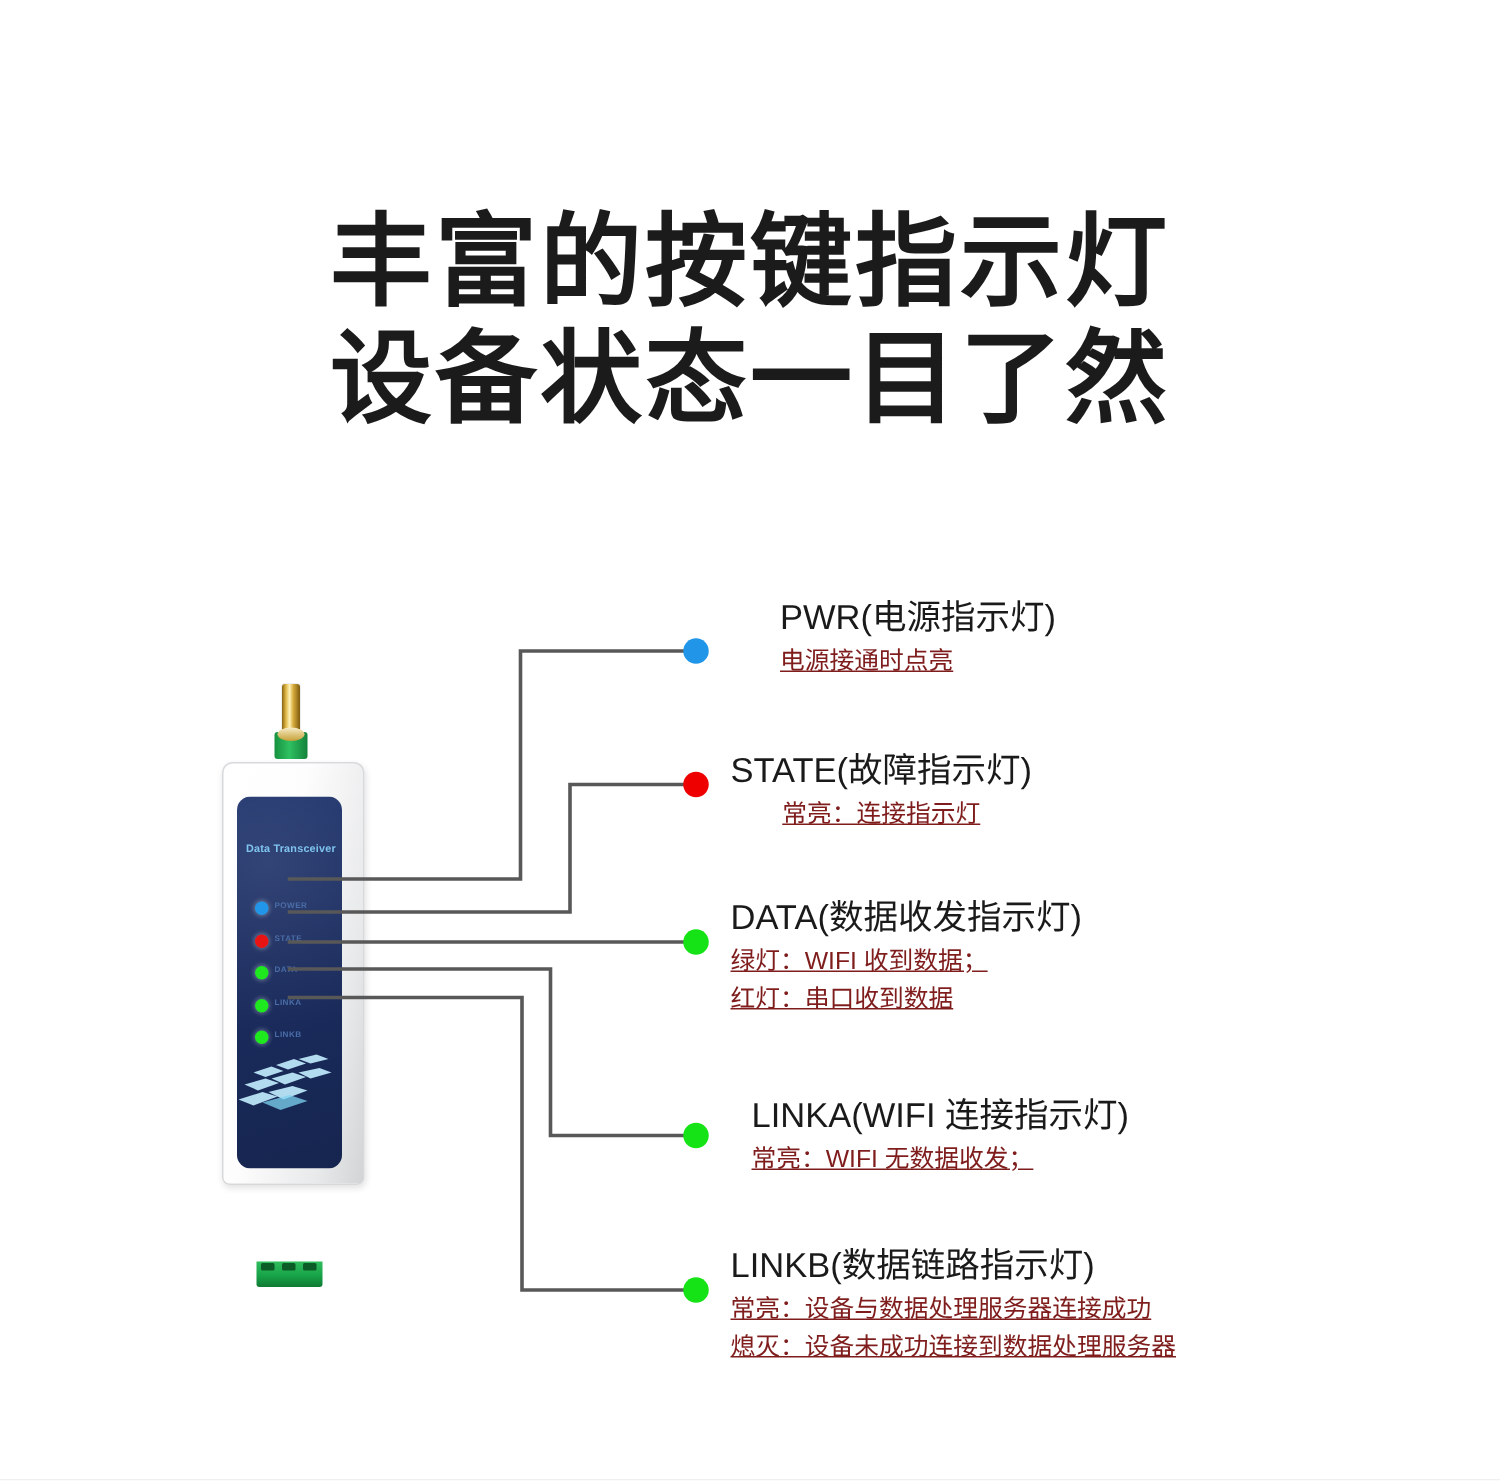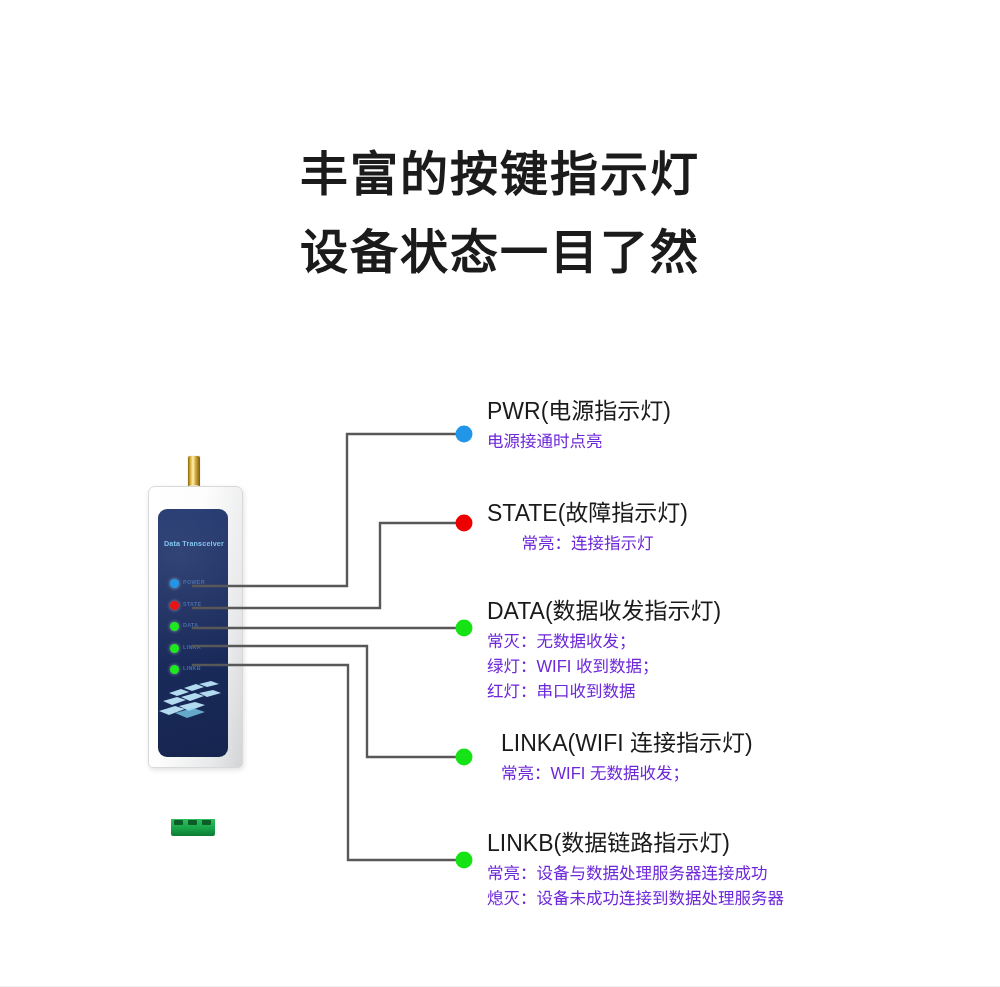--- a/index.html
+++ b/index.html
@@ -24,21 +24,21 @@
 
   
   .heading {
     position: absolute;
     left: 0;
     top: 136px;
     width: 1000px;
     text-align: center;
     color: #1b1b1b;
     font-weight: 700;
-    font-size: 48px;
+    font-size: 68px;
     line-height: 78px;
     letter-spacing: 2px;
     user-select: none;
   }
   .heading .line2 { display: block; }
 
   
   .device {
     position: absolute;
     left: 148px;
@@ -78,21 +78,21 @@
     left:-3px; bottom:-4px;
     width:18px; height:9px;
     background: linear-gradient(180deg,#f2e2b0 0%,#c9a martin 0%,#caa33a 100%);
     background: linear-gradient(180deg,#f6ecc6 0%,#c7a036 100%);
     border-radius: 50%;
   }
 
   .dev-body {
     position: absolute;
     left: 0px;
-    top: 34px;
+    top: 56px;
     width: 95px;
     height: 282px;
     background: linear-gradient(100deg,#ffffff 0%,#fdfdfd 40%,#e8e9ea 78%,#d2d4d6 100%);
     border: 1px solid #d7d9db;
     border-radius: 7px 7px 5px 5px;
     box-shadow: 1px 2px 5px rgba(0,0,0,.12);
     box-sizing: border-box;
     padding-left: 44px;
   }
   .dev-face {
@@ -190,29 +190,30 @@
     position: absolute;
     left: 487px;
   }
   .callout-title {
     color: #1a1a1a;
     font-size: 23px;
     line-height: 30px;
     white-space: nowrap;
   }
   .callout-desc {
-    color: #6d28d9;
+    color: #7f1d1d;
     font-size: 16.5px;
     line-height: 25px;
     margin-top: 3px;
     white-space: nowrap;
+    text-decoration: underline;
   }
   .callout-desc .dline { display: block; }
 
-  .c-pwr   { top: 396px; }
+  .c-pwr   { top: 396px; margin-left: 33px; }
   .c-state { top: 498px; text-align: center; }
   .c-data  { top: 596px; }
   .c-linka { top: 728px; margin-left: 14px; }
   .c-linkb { top: 828px; }
 </style>
 </head>
 <body>
 
 <div id="page">
 
@@ -314,21 +315,20 @@
   <div class="callout c-state">
     <div class="callout-title">STATE(故障指示灯)</div>
     <div class="callout-desc">
       <span class="dline">常亮：连接指示灯</span>
     </div>
   </div>
 
   <div class="callout c-data">
     <div class="callout-title">DATA(数据收发指示灯)</div>
     <div class="callout-desc">
-      <span class="dline">常灭：无数据收发；</span>
       <span class="dline">绿灯：WIFI 收到数据；</span>
       <span class="dline">红灯：串口收到数据</span>
     </div>
   </div>
 
   <div class="callout c-linka">
     <div class="callout-title">LINKA(WIFI 连接指示灯)</div>
     <div class="callout-desc">
       <span class="dline">常亮：WIFI 无数据收发；</span>
     </div>

